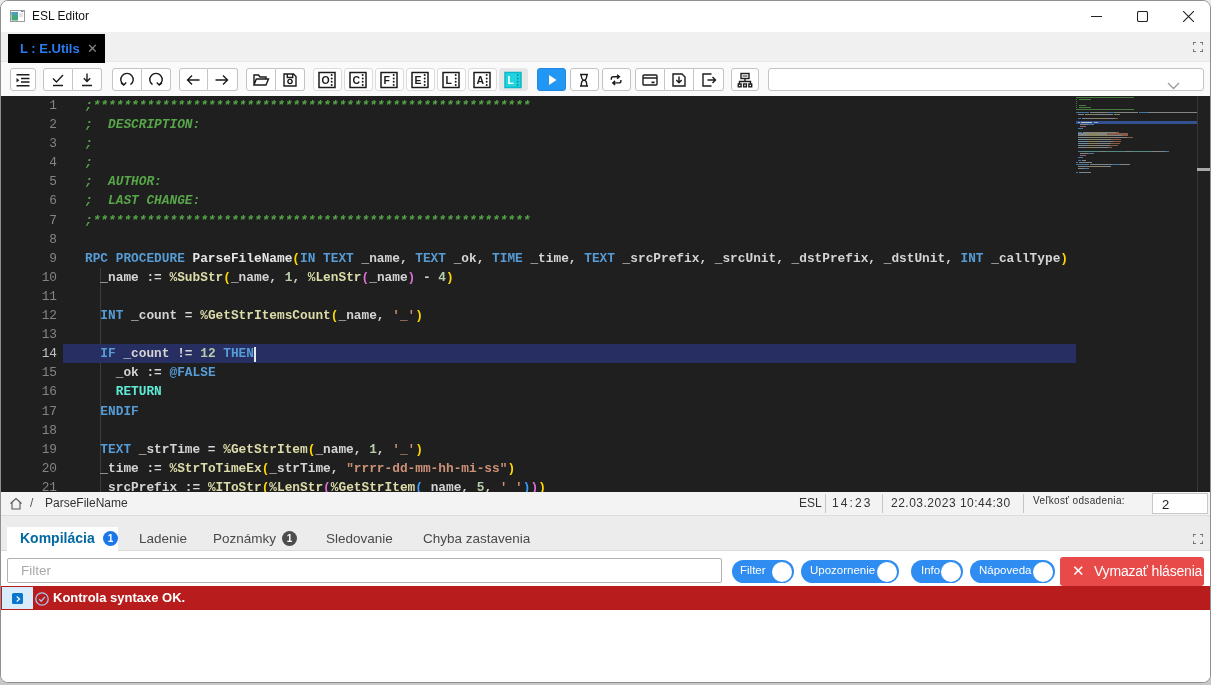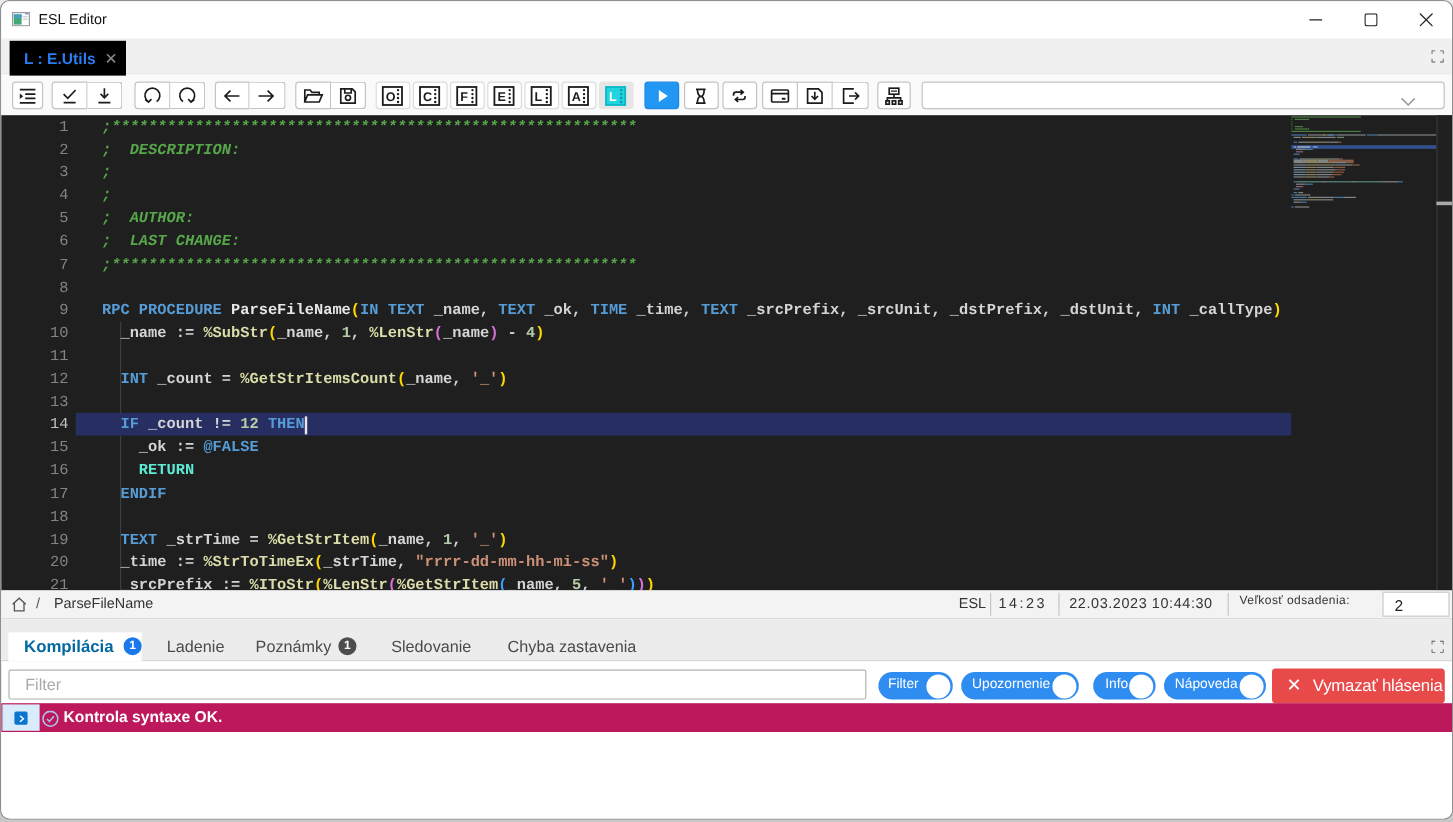--- a/index.html
+++ b/index.html
@@ -46,21 +46,21 @@
 #btabs{left:0;top:515px;width:100%;height:34px;background:#ececec}
 #btabline{left:0;top:549px;width:100%;height:1px;background:#d9d9d9}
 #btab1{left:6px;top:526px;width:110.5px;height:24px;background:#fff}
 .btxt{position:absolute;top:530px;font-size:13.5px;color:#4a4a4a}
 .badge{position:absolute;top:530px;width:15px;height:15px;border-radius:50%;color:#fff;font-size:10px;font-weight:bold;text-align:center;line-height:15px}
 #filter{left:6px;top:557px;width:715px;height:24.5px;background:#fff;border:1px solid #b2b2b2;border-radius:2px;font-size:13.5px;color:#a9a9a9;line-height:23px;padding-left:13px}
 .pill{position:absolute;top:559px;height:23px;background:#2f8cf0;border-radius:12px;color:#fff;font-size:11.5px}
 .pill span{position:absolute;top:4px}
 .pill .kn{position:absolute;top:1.5px;width:20px;height:20px;background:#fff;border-radius:50%}
 #redbtn{left:1059px;top:556px;width:144px;height:29px;background:#e84a4a;border-radius:3px;color:#fff;font-size:14px}
-#bluerow{left:0;top:585px;width:100%;height:24px;background:#be185d}
+#bluerow{left:0;top:585px;width:100%;height:24px;background:#b91c1c}
 #whitebottom{left:0;top:609px;width:100%;height:73px;background:#fff}
 </style></head>
 <body>
 <div id="win">
 
   <div class="abs" id="title"></div>
   <svg class="abs" style="left:9px;top:9px" width="15" height="12" viewBox="0 0 15 12">
     <rect x="0.5" y="0.5" width="14" height="11" fill="#fff" stroke="#9a9a9a"></rect>
     <rect x="1.5" y="2" width="6.5" height="8.5" fill="#42a878"></rect>
     <rect x="1.5" y="2" width="6.5" height="3" fill="#4a9ec0"></rect>

